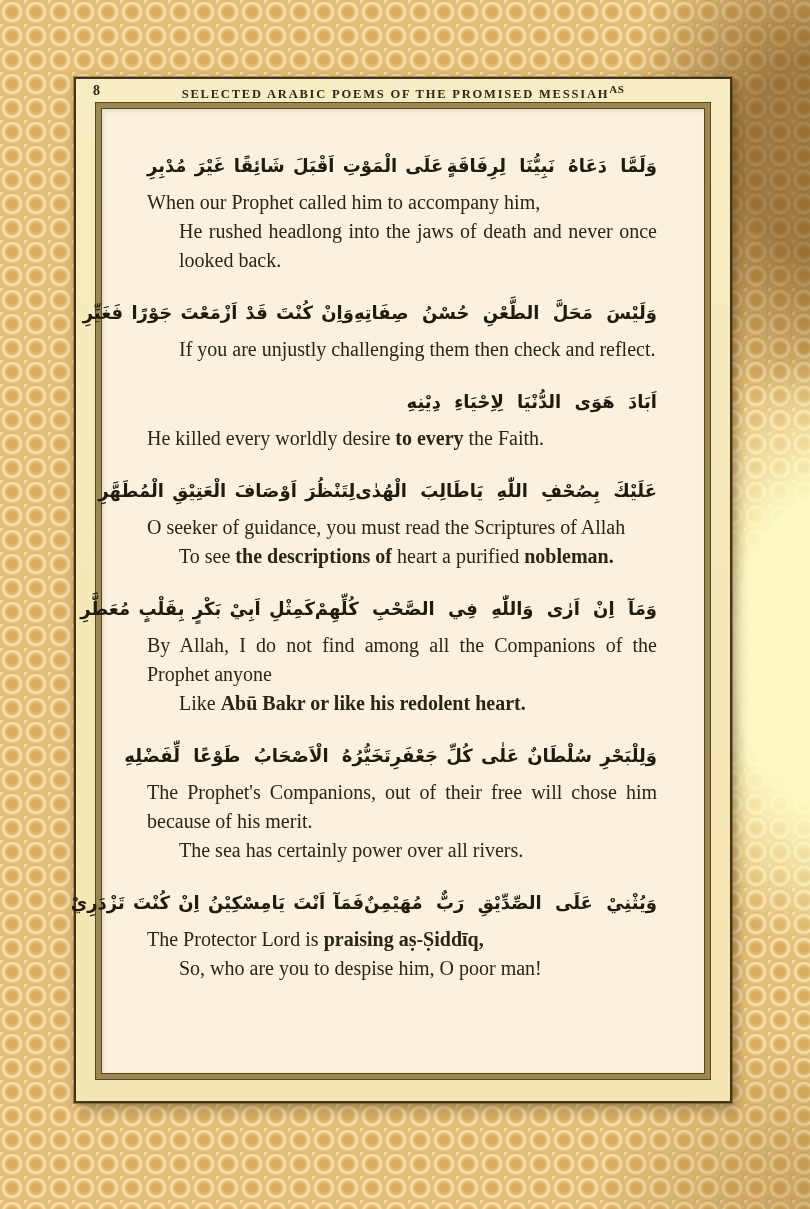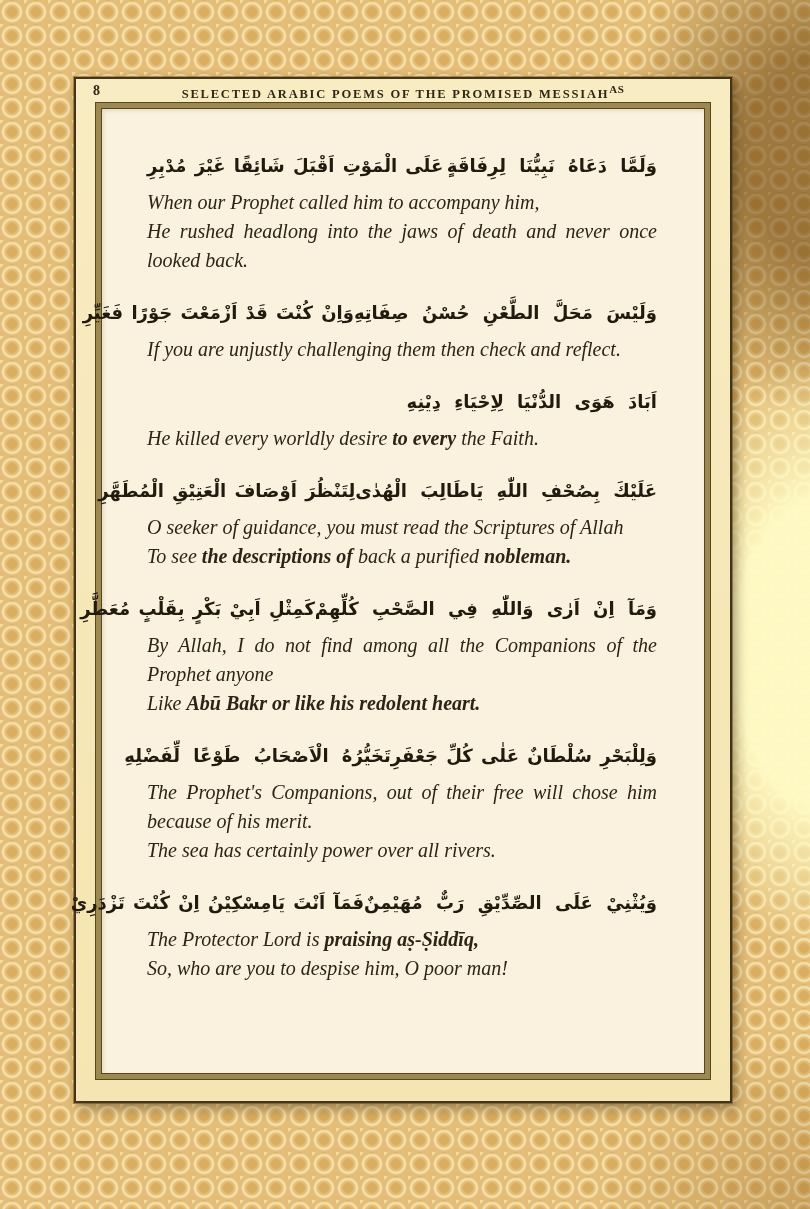--- a/index.html
+++ b/index.html
@@ -72,25 +72,25 @@
     display:flex;justify-content:space-between;align-items:baseline;
     direction:rtl;
     font-family:"DejaVu Sans",sans-serif;font-weight:bold;
     font-size:18px;line-height:32px;color:#211a0e;
     margin-bottom:6px;
   }
   .hemi{white-space:nowrap;}
   .hemi.h1{word-spacing:7px;}
   .hemi.h2{word-spacing:2px;}
   .trans{
-    font-family:"Liberation Serif",serif;font-style:italic;
+    font-family:"Liberation Serif",serif;
     font-size:20px;line-height:29px;color:#2c2416;
     text-align:justify;
   }
-  .trans.l2{}
+  .trans.l2{margin-left:32px;}
   .trans b{font-weight:bold;}
 </style>
 </head>
 <body>
 
 <div class="viewport">
   <div class="bg"></div>
   <div class="shade-topright"></div>
   <div class="glow-right"></div>
   <div class="shade-bottomright"></div>
@@ -122,21 +122,21 @@
               <span class="hemi h1">اَبَادَ هَوَى الدُّنْيَا لِاِحْيَاءِ دِيْنِهِ</span>
             </div>
             <div class="trans l1"><span>He killed every worldly desire </span><b>to every</b><span> the Faith.</span></div>
           </div>
           <div class="stanza">
             <div class="arabic-row" dir="rtl">
               <span class="hemi h1">عَلَيْكَ بِصُحْفِ اللّٰهِ يَاطَالِبَ الْهُدٰى</span>
               <span class="hemi h2">لِتَنْظُرَ اَوْصَافَ الْعَتِيْقِ الْمُطَهَّرِ</span>
             </div>
             <div class="trans l1"><span>O seeker of guidance, you must read the Scriptures of Allah</span></div>
-            <div class="trans l2"><span>To see </span><b>the descriptions of</b><span> back a purified </span><b>nobleman.</b></div>
+            <div class="trans l2"><span>To see </span><b>the descriptions of</b><span> heart a purified </span><b>nobleman.</b></div>
           </div>
           <div class="stanza">
             <div class="arabic-row" dir="rtl">
               <span class="hemi h1">وَمَآ اِنْ اَرٰى وَاللّٰهِ فِي الصَّحْبِ كُلِّهِمْ</span>
               <span class="hemi h2">كَمِثْلِ اَبِيْ بَكْرٍ بِقَلْبٍ مُعَطَّرِ</span>
             </div>
             <div class="trans l1"><span>By Allah, I do not find among all the Companions of the Prophet anyone</span></div>
             <div class="trans l2"><span>Like </span><b>Abū Bakr or like his redolent heart.</b></div>
           </div>
           <div class="stanza">

